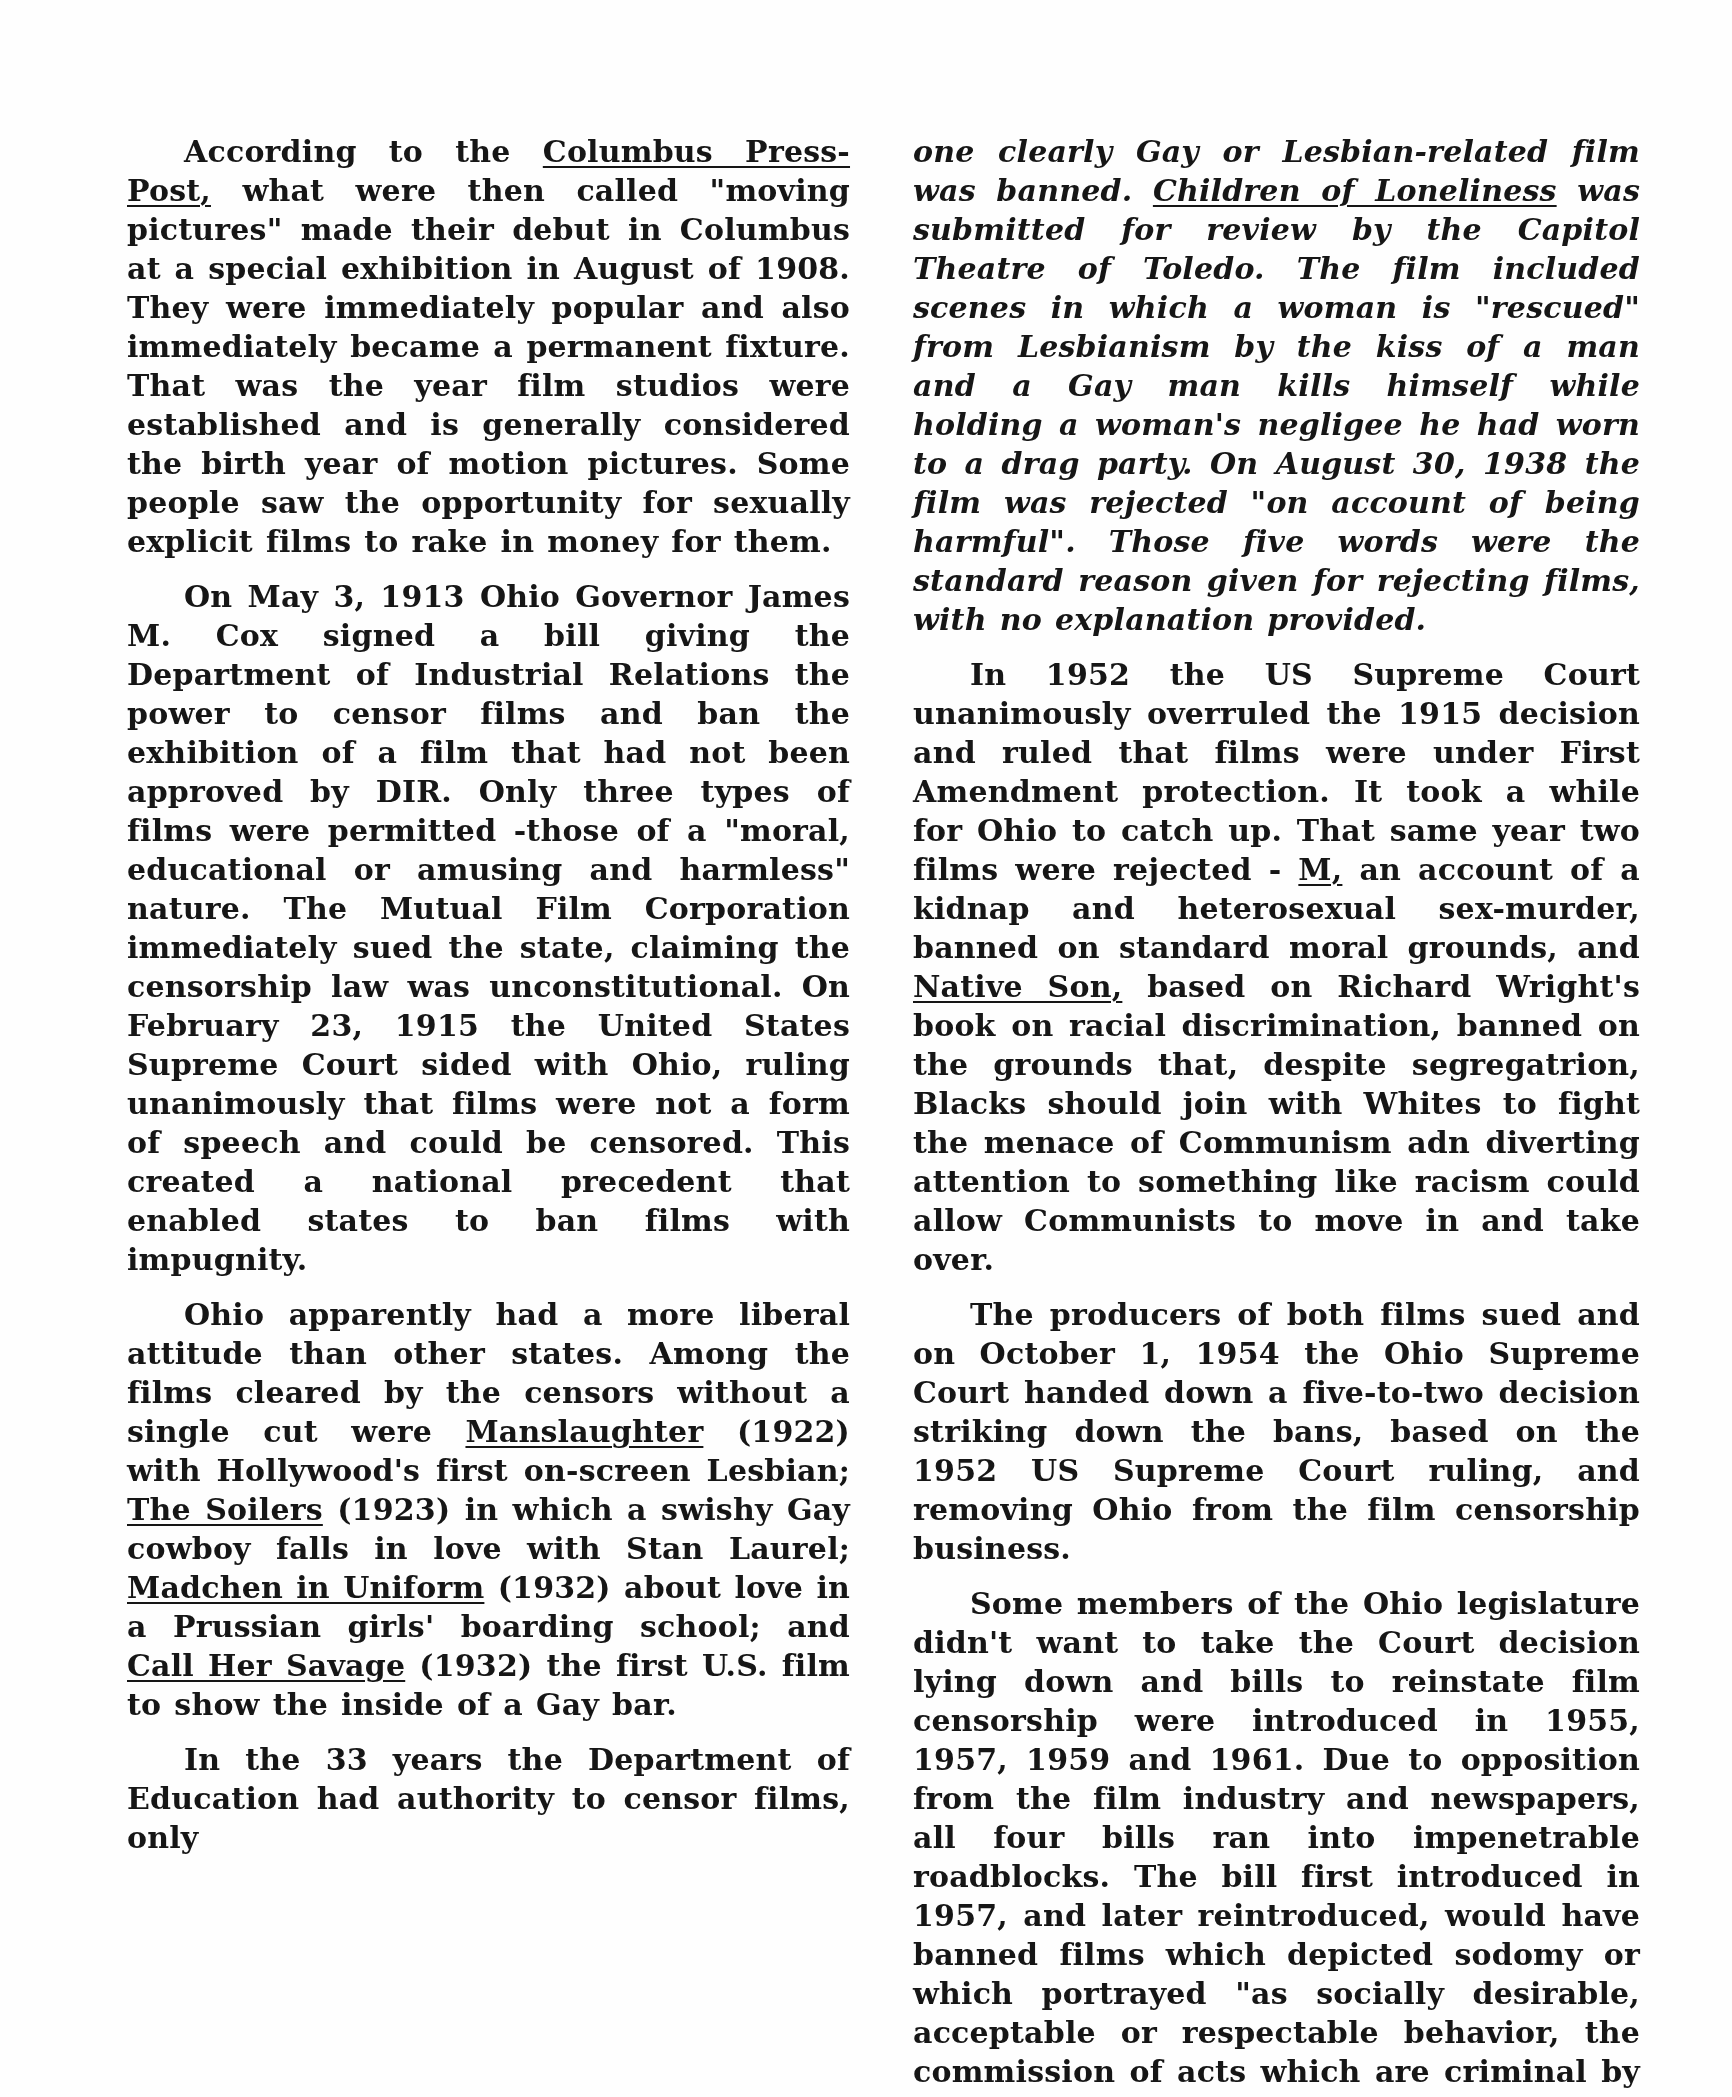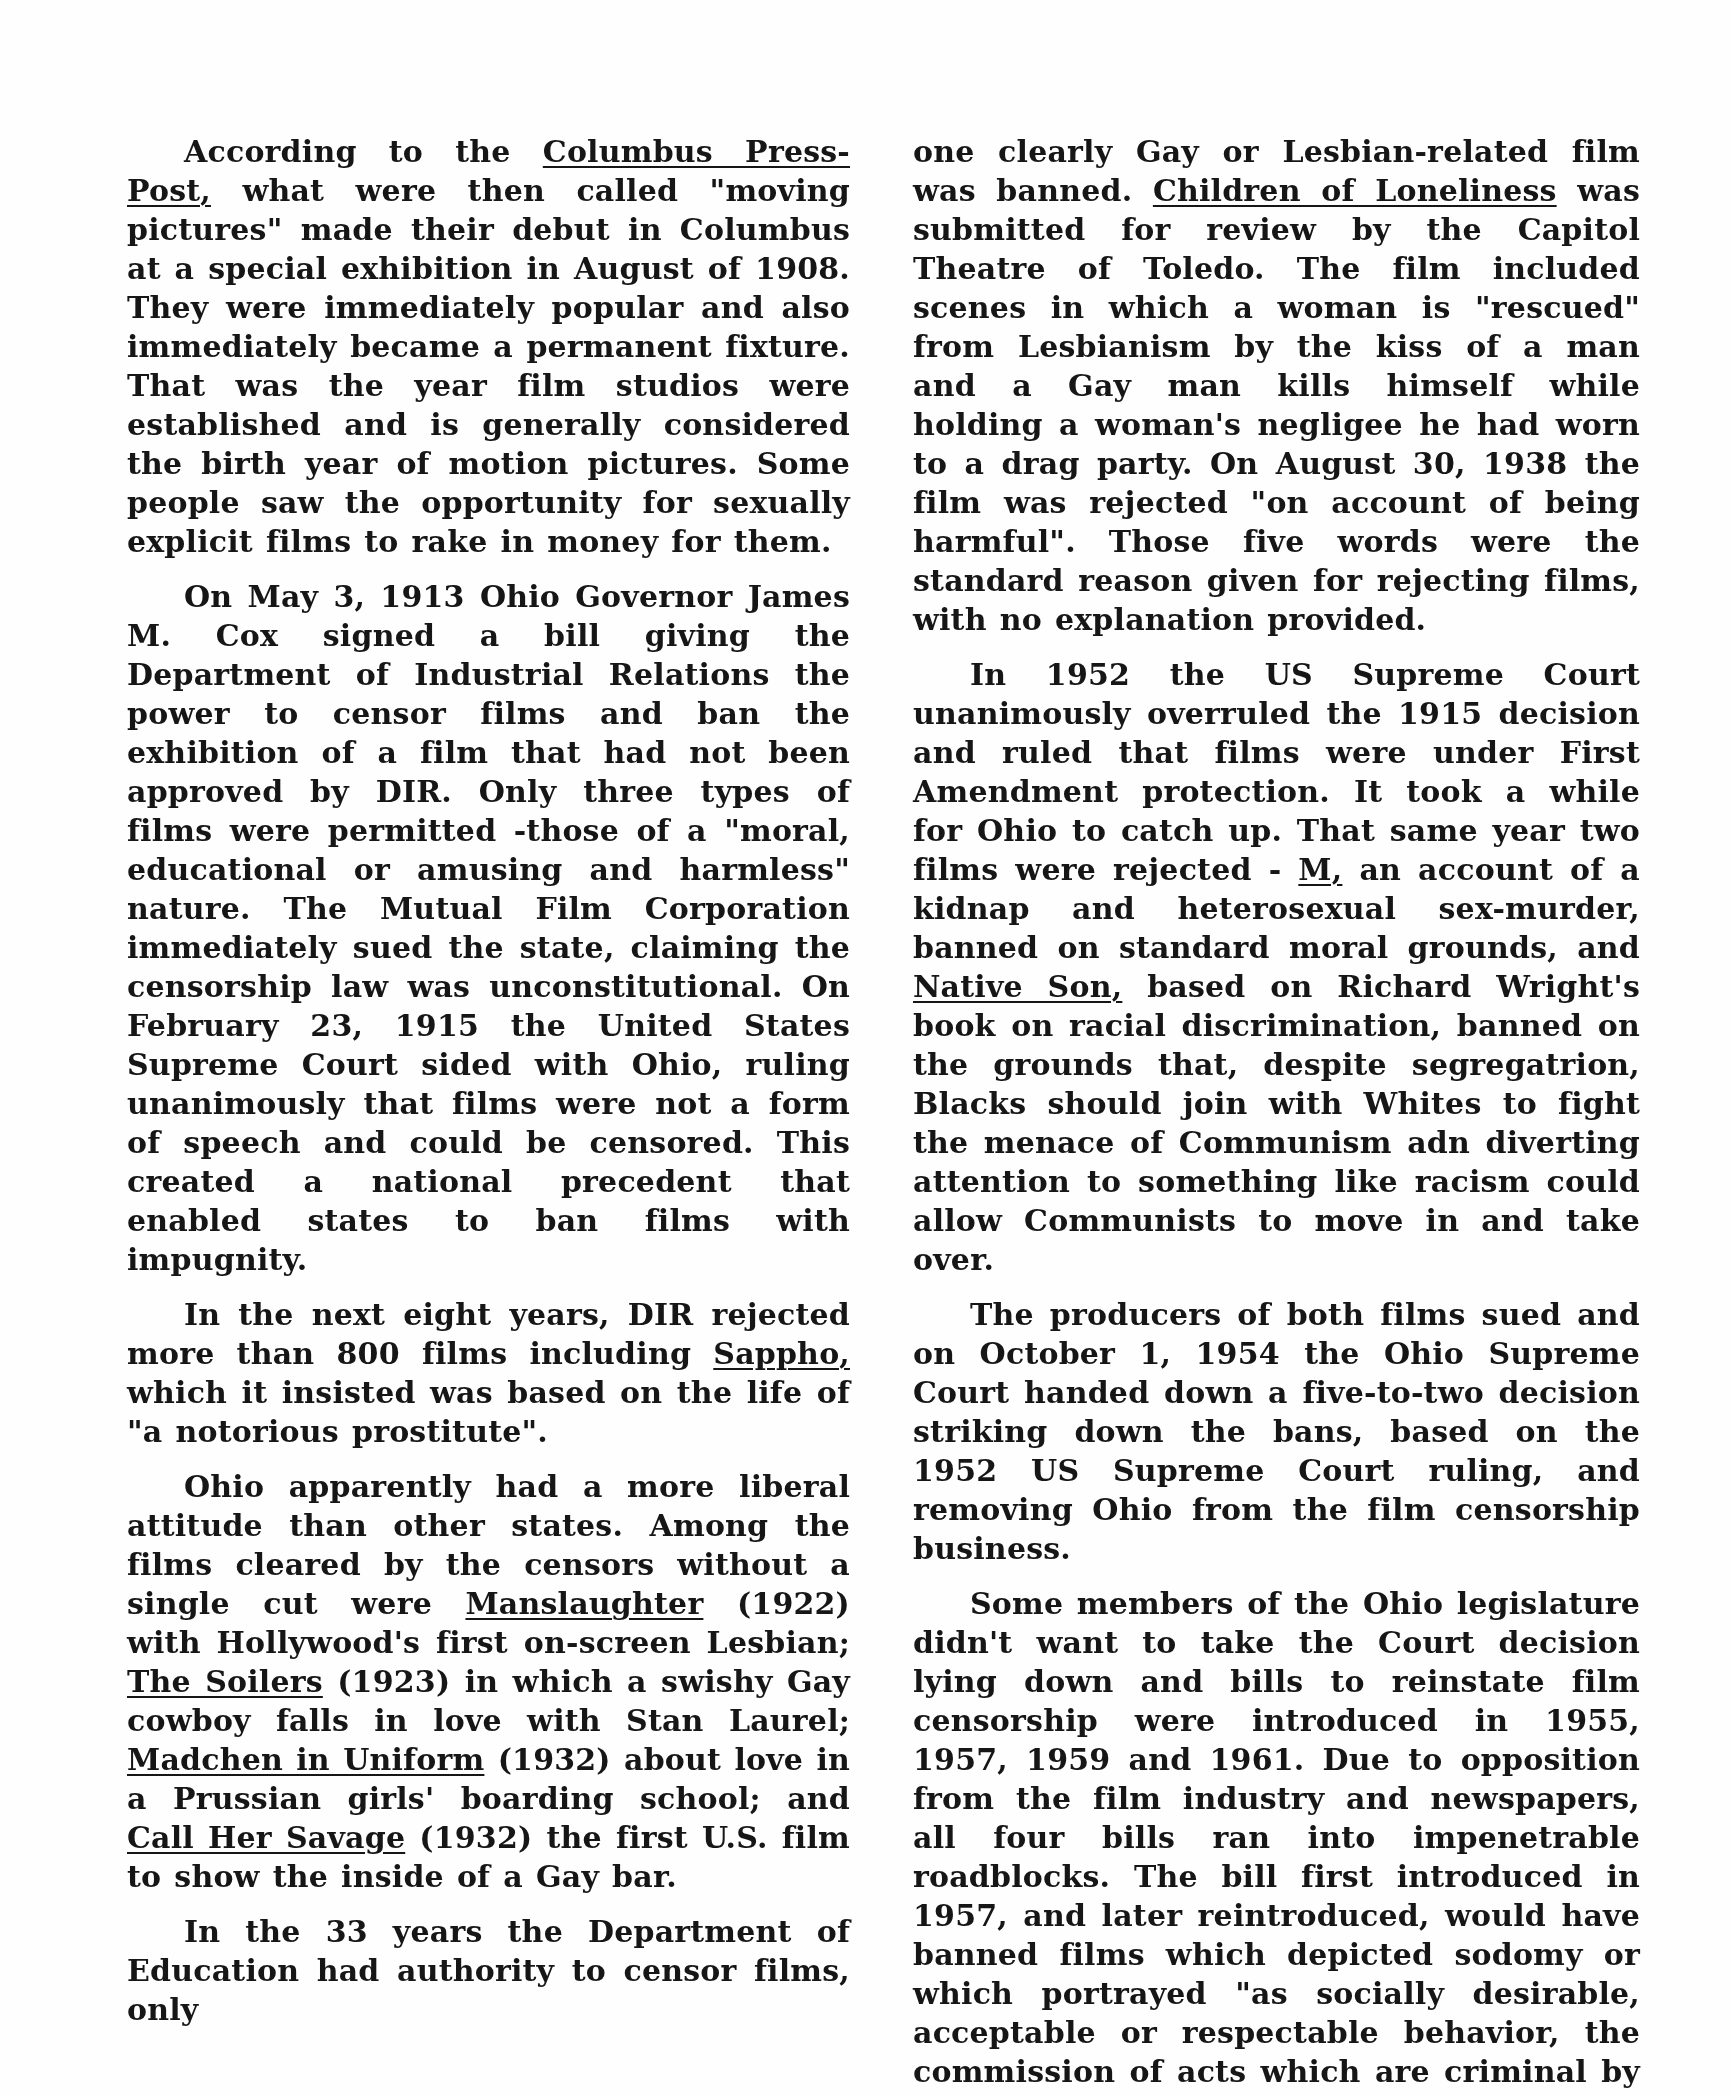--- a/index.html
+++ b/index.html
@@ -35,36 +35,36 @@
     line-height: 39px;
     font-weight: bold;
     color: #161616;
     text-align: justify;
     text-indent: 57px;
     word-spacing: 2.4px;
     letter-spacing: 0.2px;
   }
   p.para.no-indent {
     text-indent: 0;
+    font-style: italic;
   }
   span.u {
     text-decoration: underline;
     text-decoration-thickness: 2.4px;
     text-underline-offset: 4.3px;
   }
 </style>
 </head>
 <body>
 
 <div class="page">
   <div class="cols">
     <div class="col left">
         <p class="para"><span>According to the </span><span class="u">Columbus Press-Post,</span><span> what were then called "moving pictures" made their debut in Columbus at a special exhibition in August of 1908. They were immediately popular and also immediately became a permanent fixture. That was the year film studios were established and is generally considered the birth year of motion pictures. Some people saw the opportunity for sexually explicit films to rake in money for them.</span></p>
         <p class="para"><span>On May 3, 1913 Ohio Governor James M. Cox signed a bill giving the Department of Industrial Relations the power to censor films and ban the exhibition of a film that had not been approved by DIR. Only three types of films were permitted -those of a "moral, educational or amusing and harmless" nature. The Mutual Film Corporation immediately sued the state, claiming the censorship law was unconstitutional. On February 23, 1915 the United States Supreme Court sided with Ohio, ruling unanimously that films were not a form of speech and could be censored. This created a national precedent that enabled states to ban films with impugnity.</span></p>
-        <p class="para"><span>In the next eight years, DIR rejected more than 800 films including </span><span class="u">Sappho,</span><span> which it insisted was based on the life of "a notorious prostitute".</span></p>
         <p class="para"><span>Ohio apparently had a more liberal attitude than other states. Among the films cleared by the censors without a single cut were </span><span class="u">Manslaughter</span><span> (1922) with Hollywood's first on-screen Lesbian; </span><span class="u">The Soilers</span><span> (1923) in which a swishy Gay cowboy falls in love with Stan Laurel; </span><span class="u">Madchen in Uniform</span><span> (1932) about love in a Prussian girls' boarding school; and </span><span class="u">Call Her Savage</span><span> (1932) the first U.S. film to show the inside of a Gay bar.</span></p>
         <p class="para"><span>In the 33 years the Department of Education had authority to censor films, only</span></p>
       </div>
     <div class="col right">
         <p class="para no-indent"><span>one clearly Gay or Lesbian-related film was banned. </span><span class="u">Children of Loneliness</span><span> was submitted for review by the Capitol Theatre of Toledo. The film included scenes in which a woman is "rescued" from Lesbianism by the kiss of a man and a Gay man kills himself while holding a woman's negligee he had worn to a drag party. On August 30, 1938 the film was rejected "on account of being harmful". Those five words were the standard reason given for rejecting films, with no explanation provided.</span></p>
         <p class="para"><span>In 1952 the US Supreme Court unanimously overruled the 1915 decision and ruled that films were under First Amendment protection. It took a while for Ohio to catch up. That same year two films were rejected - </span><span class="u">M,</span><span> an account of a kidnap and heterosexual sex-murder, banned on standard moral grounds, and </span><span class="u">Native Son,</span><span> based on Richard Wright's book on racial discrimination, banned on the grounds that, despite segregatrion, Blacks should join with Whites to fight the menace of Communism adn diverting attention to something like racism could allow Communists to move in and take over.</span></p>
         <p class="para"><span>The producers of both films sued and on October 1, 1954 the Ohio Supreme Court handed down a five-to-two decision striking down the bans, based on the 1952 US Supreme Court ruling, and removing Ohio from the film censorship business.</span></p>
         <p class="para"><span>Some members of the Ohio legislature didn't want to take the Court decision lying down and bills to reinstate film censorship were introduced in 1955, 1957, 1959 and 1961. Due to opposition from the film industry and newspapers, all four bills ran into impenetrable roadblocks. The bill first introduced in 1957, and later reintroduced, would have banned films which depicted sodomy or which portrayed "as socially desirable, acceptable or respectable behavior, the commission of acts which are criminal by the law of the state." At the time, sodomy was a felony in Ohio.</span></p>
       </div>
   </div>

